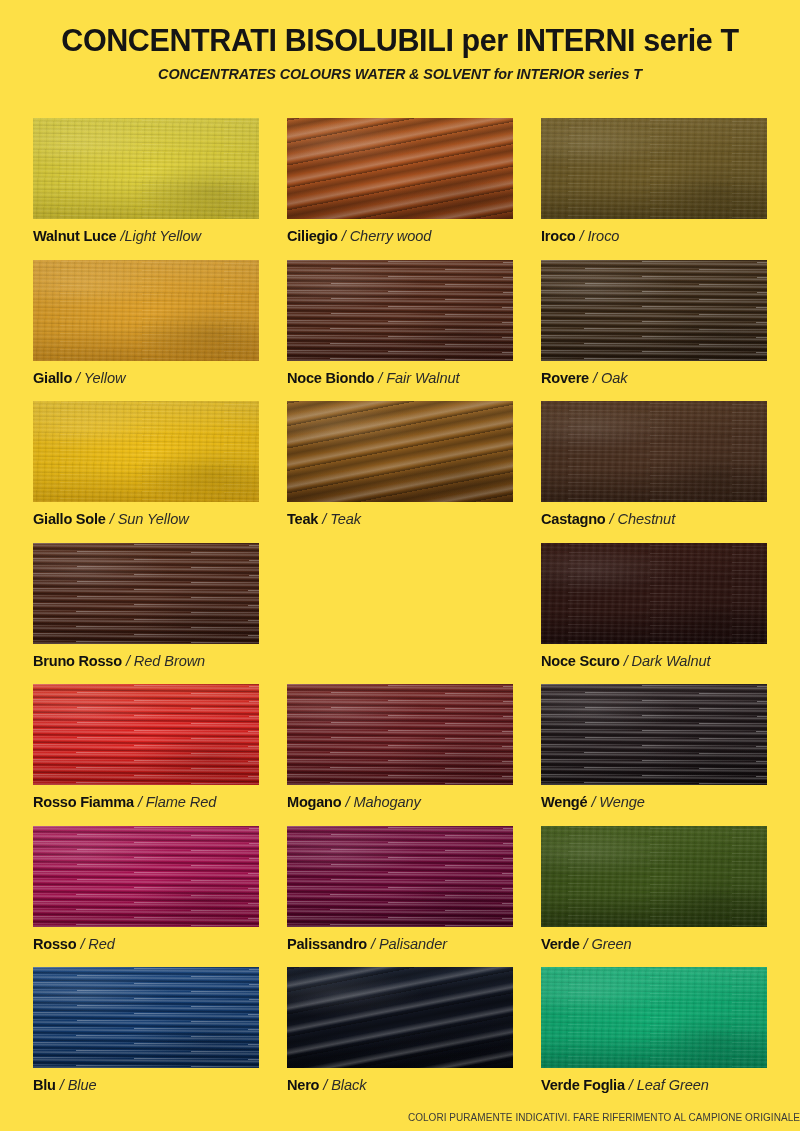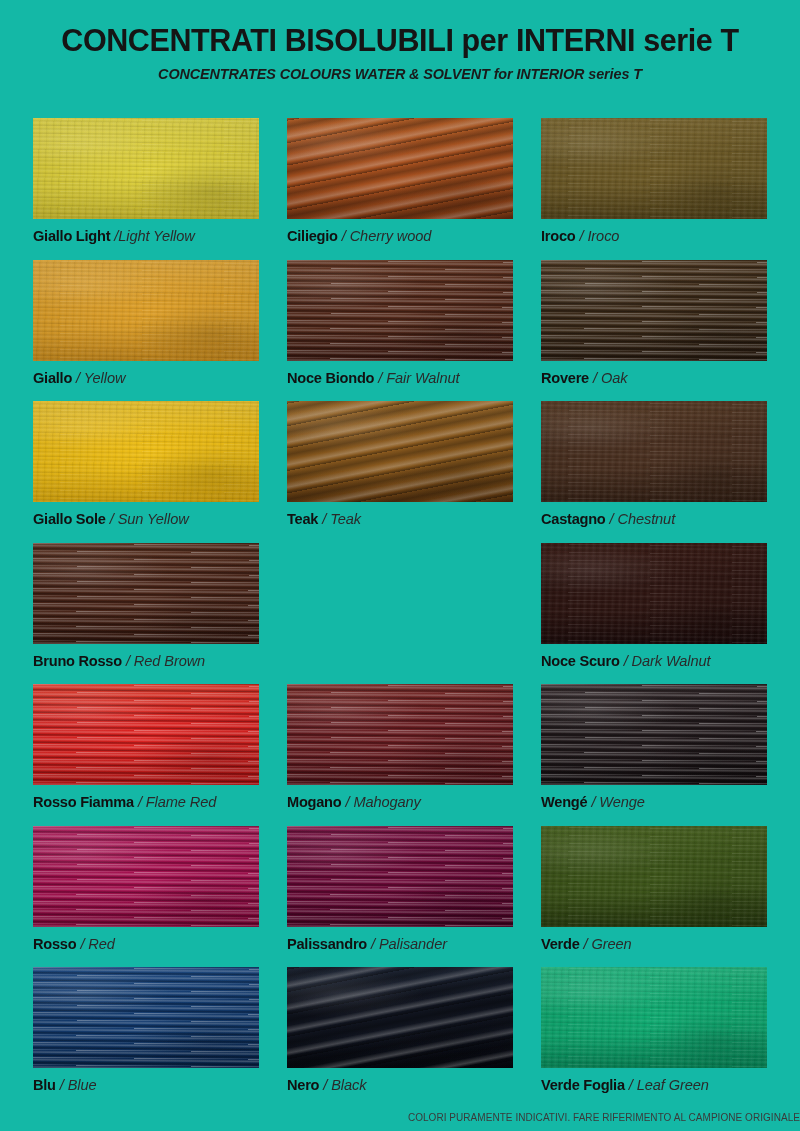--- a/index.html
+++ b/index.html
@@ -10,21 +10,21 @@
   body {
     width: 800px;
     height: 1131px;
     font-family: "Liberation Sans", sans-serif;
     overflow: hidden;
   }
   .page {
     position: relative;
     width: 800px;
     height: 1131px;
-    background: #14b8a6;
+    background: #fde047;
     box-sizing: border-box;
   }
 
   
   .header {
     padding-top: 24px;
     text-align: center;
   }
   .title {
     font-size: 30.5px;
@@ -169,21 +169,21 @@
   </div>
 
   <div class="grid">
       <div class="row">
         <div class="cell">
           <div class="swatch" style="background: linear-gradient(178deg, rgb(236, 224, 79) 0%, rgb(223, 209, 60) 38%, rgb(223, 209, 60) 64%, rgb(201, 185, 44) 100%);">
             <div class="grain g1"></div>
             <div class="grain g3"></div>
             <div class="blotch"></div>
           </div>
-          <div class="caption"><span class="name">Giallo Light</span> <span class="translation">/Light Yellow</span></div>
+          <div class="caption"><span class="name">Walnut Luce</span> <span class="translation">/Light Yellow</span></div>
         </div>
         <div class="cell">
           <div class="swatch diag" style="background: linear-gradient(178deg, rgb(192, 103, 44) 0%, rgb(168, 81, 31) 38%, rgb(168, 81, 31) 64%, rgb(125, 56, 19) 100%);">
             <div class="grain"></div>
             <div class="grain g3"></div>
             <div class="blotch"></div>
           </div>
           <div class="caption"><span class="name">Ciliegio</span> <span class="translation">/ Cherry wood</span></div>
         </div>
         <div class="cell">

